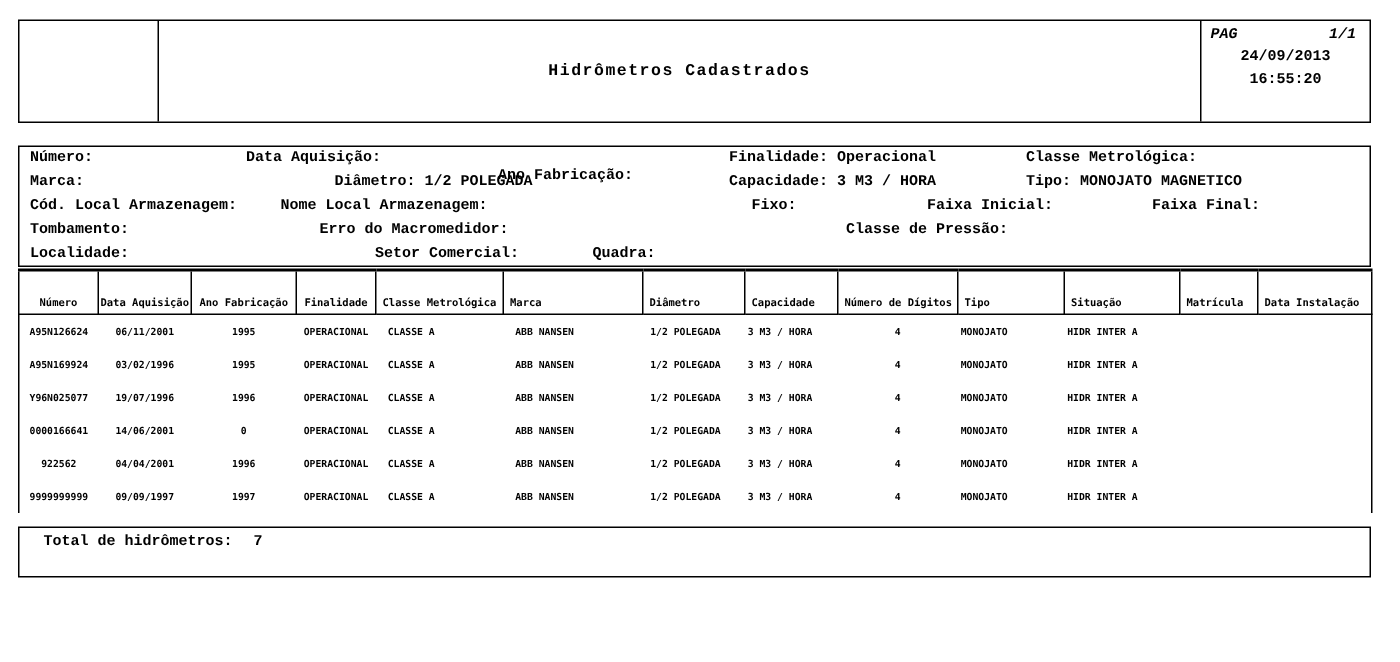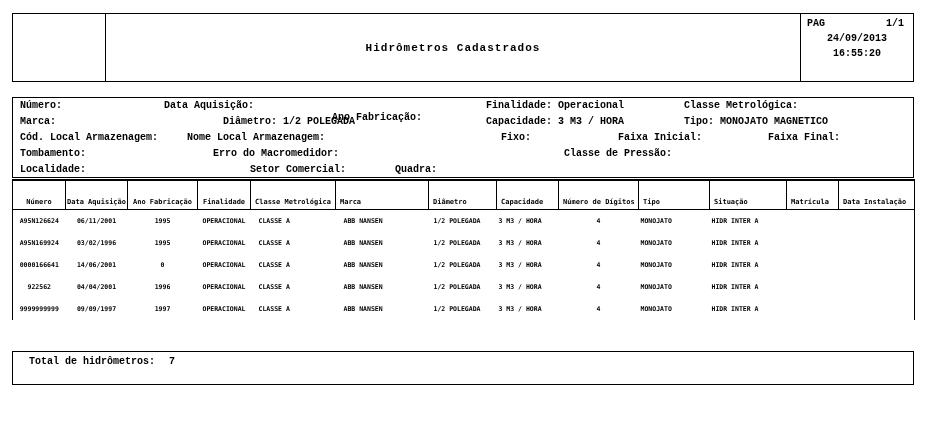--- a/index.html
+++ b/index.html
@@ -10,21 +10,21 @@
   
   .report-header { left:12px; top:13px; width:902px; height:69px; }
   .logo-box { position:absolute; left:0; top:0; width:93px; height:100%;
               border-right:1px solid #000; box-sizing:border-box; }
   .title-area { position:absolute; left:93px; right:113px; top:0; height:100%;
                 display:flex; align-items:center; justify-content:center;
                 font-weight:bold; font-size:11px; letter-spacing:1px; }
   .pag-box { position:absolute; right:0; top:0; width:113px; height:100%;
              border-left:1px solid #000; box-sizing:border-box;
              font-weight:bold; font-size:10px; padding-top:4px; }
-  .pag-line1 { display:flex; justify-content:space-between; padding:0 9px 0 6px; }
+  .pag-line1 { display:flex; justify-content:space-between; padding:0 9px 0 6px;font-style:italic; }
   .pag-line { text-align:center; margin-top:4px; }
 
   
   .filter-box { left:12px; top:97px; width:902px; height:81px;
                 font-size:10px; font-weight:bold; }
   .f-item { position:absolute; white-space:pre; line-height:12px;text-align:right; }
 
   
   .table-wrap { position:absolute; left:12px; top:179px; width:902px; }
   table.grid { border-collapse:collapse; table-layout:fixed; width:902px;
@@ -153,20 +153,35 @@
             <td>ABB NANSEN</td>
             <td>1/2 POLEGADA</td>
             <td>3 M3 / HORA</td>
             <td>4</td>
             <td>MONOJATO</td>
             <td>HIDR INTER A</td>
             <td></td>
             <td></td>
           </tr>
         <tr>
+            <td>Y96N025077</td>
+            <td>19/07/1996</td>
+            <td>1996</td>
+            <td>OPERACIONAL</td>
+            <td>CLASSE A</td>
+            <td>ABB NANSEN</td>
+            <td>1/2 POLEGADA</td>
+            <td>3 M3 / HORA</td>
+            <td>4</td>
+            <td>MONOJATO</td>
+            <td>HIDR INTER A</td>
+            <td></td>
+            <td></td>
+          </tr>
+        <tr>
             <td>0000166641</td>
             <td>14/06/2001</td>
             <td>0</td>
             <td>OPERACIONAL</td>
             <td>CLASSE A</td>
             <td>ABB NANSEN</td>
             <td>1/2 POLEGADA</td>
             <td>3 M3 / HORA</td>
             <td>4</td>
             <td>MONOJATO</td>

